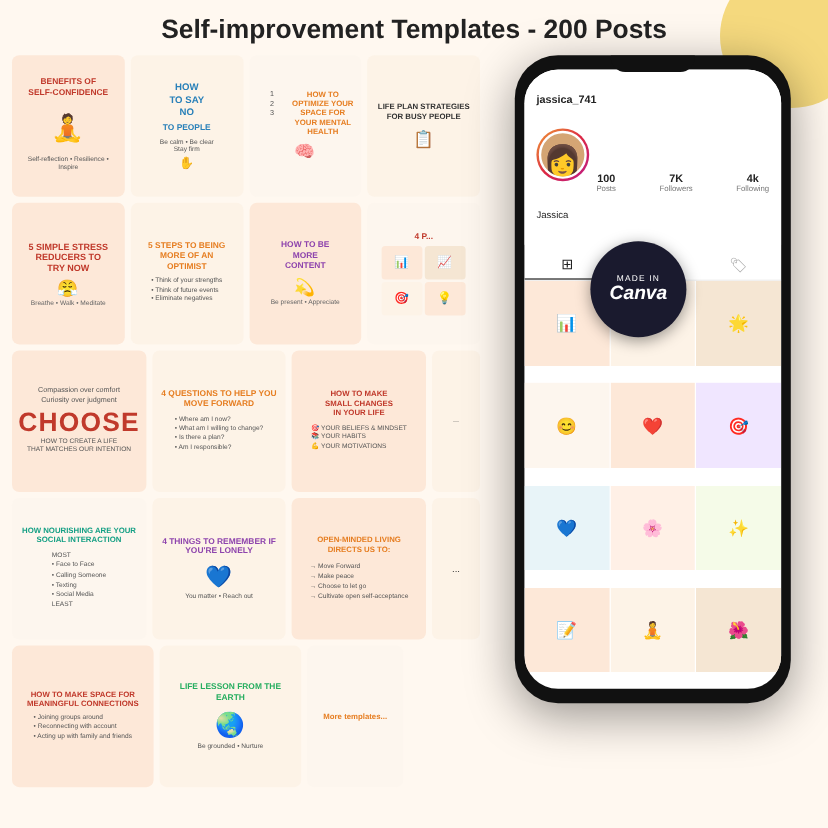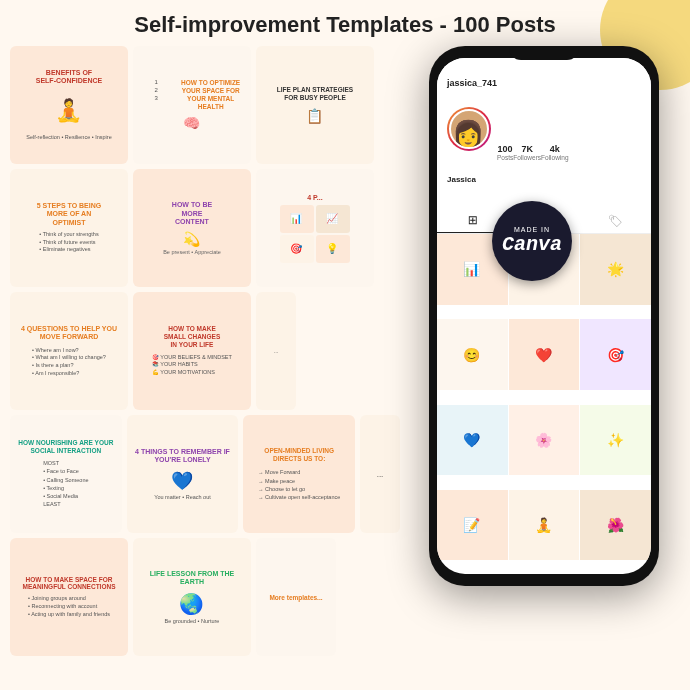--- a/index.html
+++ b/index.html
@@ -177,21 +177,21 @@
     }
 
     .avatar-face {
       font-size: 26px;
       line-height: 1;
     }
 
     .insta-counts {
       display: flex;
       flex: 1;
-      justify-content: flex-start;
+      justify-content: space-between;
       margin-top: 48px;
     }
 
     .insta-count-item {
       text-align: center;
     }
 
     .insta-count-num {
       font-size: 9px;
       font-weight: 700;
@@ -200,21 +200,21 @@
     }
 
     .insta-count-label {
       font-size: 6.5px;
       color: #777;
       display: block;
     }
 
     .insta-name {
       font-size: 8px;
-      font-weight: 700;
+      font-weight: 400;
       color: #222;
       margin: 14px 0;
     }
 
     .edit-profile-btn {
       width: 100%;
       background: #efefef;
       border: none;
       border-radius: 5px;
       padding: 3px 0;
@@ -294,25 +294,25 @@
     }
 
     .canva-badge-made {
       font-size: 7px;
       color: #fff;
       letter-spacing: 1px;
       text-transform: uppercase;
     }
 
     .canva-badge-logo {
-      font-size: 20px;
+      font-size: 16px;
       font-weight: 900;
       color: #fff;
       font-style: italic;
-      font-family: Liberation Mono, monospace;
+      font-family: Liberation Sans, sans-serif;
     }
 
     
     .choose-card {
       background: #fde8d8;
       position: relative;
     }
 
     .choose-big {
       font-size: 16px;
@@ -325,34 +325,40 @@
       display: flex;
       gap: 5px;
       margin-bottom: 5px;
     }
   </style>
 </head>
 <body>
 
 <div class="bg-circle"></div>
 
-<h1 class="page-title">Self-improvement Templates - 100  Posts</h1>
+<h1 class="page-title">Self-improvement Templates - 200  Posts</h1>
 
 <div class="main-content">
 
   <div style="width:390px; flex-shrink:0;">
 
     <div class="cards-row">
 
       <div class="template-card card-peach">
         <div class="card-title" style="color:#c0392b; font-size:7px; text-align:center; font-weight:900; line-height:1.2;">Benefits of<br>SELF-CONFIDENCE</div>
         <div class="mini-illus" style="background:transparent; font-size:22px;">🧘</div>
         <div class="card-body" style="font-size:5.5px; color:#555;">Self-reflection • Resilience • Inspire</div>
       </div>
 
+      <div class="template-card card-cream">
+        <div class="card-title" style="color:#2980b9; font-size:8px; text-align:center; font-weight:900;">HOW<br>TO SAY<br>NO</div>
+        <div class="card-title" style="color:#2980b9; font-size:7px; text-align:center; font-weight:900;">TO PEOPLE</div>
+        <div style="font-size:5.5px; color:#555; margin-top:3px; text-align:center;">Be calm • Be clear<br>Stay firm</div>
+        <div style="font-size:10px; margin-top:2px;">✋</div>
+      </div>
 
       <div class="template-card card-light">
         <div style="display:flex; align-items:flex-start; width:100%; gap:3px;">
           <div style="flex:1;">
             <div style="font-size:6px; color:#555; margin-bottom:2px;">1</div>
             <div style="font-size:6px; color:#555; margin-bottom:2px;">2</div>
             <div style="font-size:6px; color:#555;">3</div>
           </div>
           <div style="flex:2;">
             <div class="card-title" style="color:#e67e22; font-size:6.5px; font-weight:900; line-height:1.2;">How to Optimize Your SPACE FOR YOUR MENTAL HEALTH</div>
@@ -363,20 +369,25 @@
 
       <div class="template-card card-peach" style="width:118px; background:#fdf3e7;">
         <div class="card-title" style="color:#333; font-size:6.5px; font-weight:900; line-height:1.2;">Life Plan Strategies<br>FOR BUSY PEOPLE</div>
         <div style="font-size:14px; margin-top:4px;">📋</div>
       </div>
 
     </div>
 
     <div class="cards-row">
 
+      <div class="template-card card-peach">
+        <div class="card-title" style="color:#c0392b; font-size:7.5px; font-weight:900; line-height:1.2;">5 Simple Stress<br>REDUCERS TO<br>TRY NOW</div>
+        <div style="font-size:14px; margin-top:2px;">😤</div>
+        <div style="font-size:5.5px; color:#666; margin-top:2px;">Breathe • Walk • Meditate</div>
+      </div>
 
       <div class="template-card card-cream">
         <div class="card-title" style="color:#e67e22; font-size:7px; font-weight:900; line-height:1.2;">5 Steps to Being<br>MORE OF AN<br>OPTIMIST</div>
         <div style="font-size:5.5px; color:#555; line-height:1.4; margin-top:2px; text-align:left;">
           • Think of your strengths<br>• Think of future events<br>• Eliminate negatives
         </div>
       </div>
 
       <div class="template-card card-peach">
         <div class="card-title" style="color:#8e44ad; font-size:7px; font-weight:900; line-height:1.2;">How to be<br>MORE<br>CONTENT</div>
@@ -391,20 +402,26 @@
           <div style="background:#f5e6d3; height:28px; border-radius:3px; display:flex;align-items:center;justify-content:center;font-size:10px;">📈</div>
           <div style="background:#fdf3e7; height:28px; border-radius:3px; display:flex;align-items:center;justify-content:center;font-size:10px;">🎯</div>
           <div style="background:#fde8d8; height:28px; border-radius:3px; display:flex;align-items:center;justify-content:center;font-size:10px;">💡</div>
         </div>
       </div>
 
     </div>
 
     <div class="cards-row">
 
+      <div class="template-card card-peach choose-card" style="background:#fde8d8; width:118px; height:118px;">
+        <div style="font-size:6px; color:#555; margin-bottom:2px;">Compassion over comfort</div>
+        <div style="font-size:6px; color:#555; margin-bottom:4px;">Curiosity over judgment</div>
+        <div class="choose-big" style="font-size:22px; font-weight:900; color:#c0392b; letter-spacing:1px;">CHOOSE</div>
+        <div style="font-size:5.5px; color:#555; text-align:center; margin-top:2px; line-height:1.3;">HOW TO CREATE A LIFE<br>THAT MATCHES OUR INTENTION</div>
+      </div>
 
       <div class="template-card card-cream">
         <div class="card-title" style="color:#e67e22; font-size:7px; font-weight:900; line-height:1.2;">4 QUESTIONS TO HELP YOU MOVE FORWARD</div>
         <div style="font-size:5.5px; color:#555; line-height:1.4; margin-top:3px; text-align:left;">
           • Where am I now?<br>• What am I willing to change?<br>• Is there a plan?<br>• Am I responsible?
         </div>
       </div>
 
       <div class="template-card card-peach">
         <div class="card-title" style="color:#c0392b; font-size:6.5px; font-weight:900; line-height:1.2;">HOW TO MAKE<br>SMALL CHANGES<br>IN YOUR LIFE</div>

